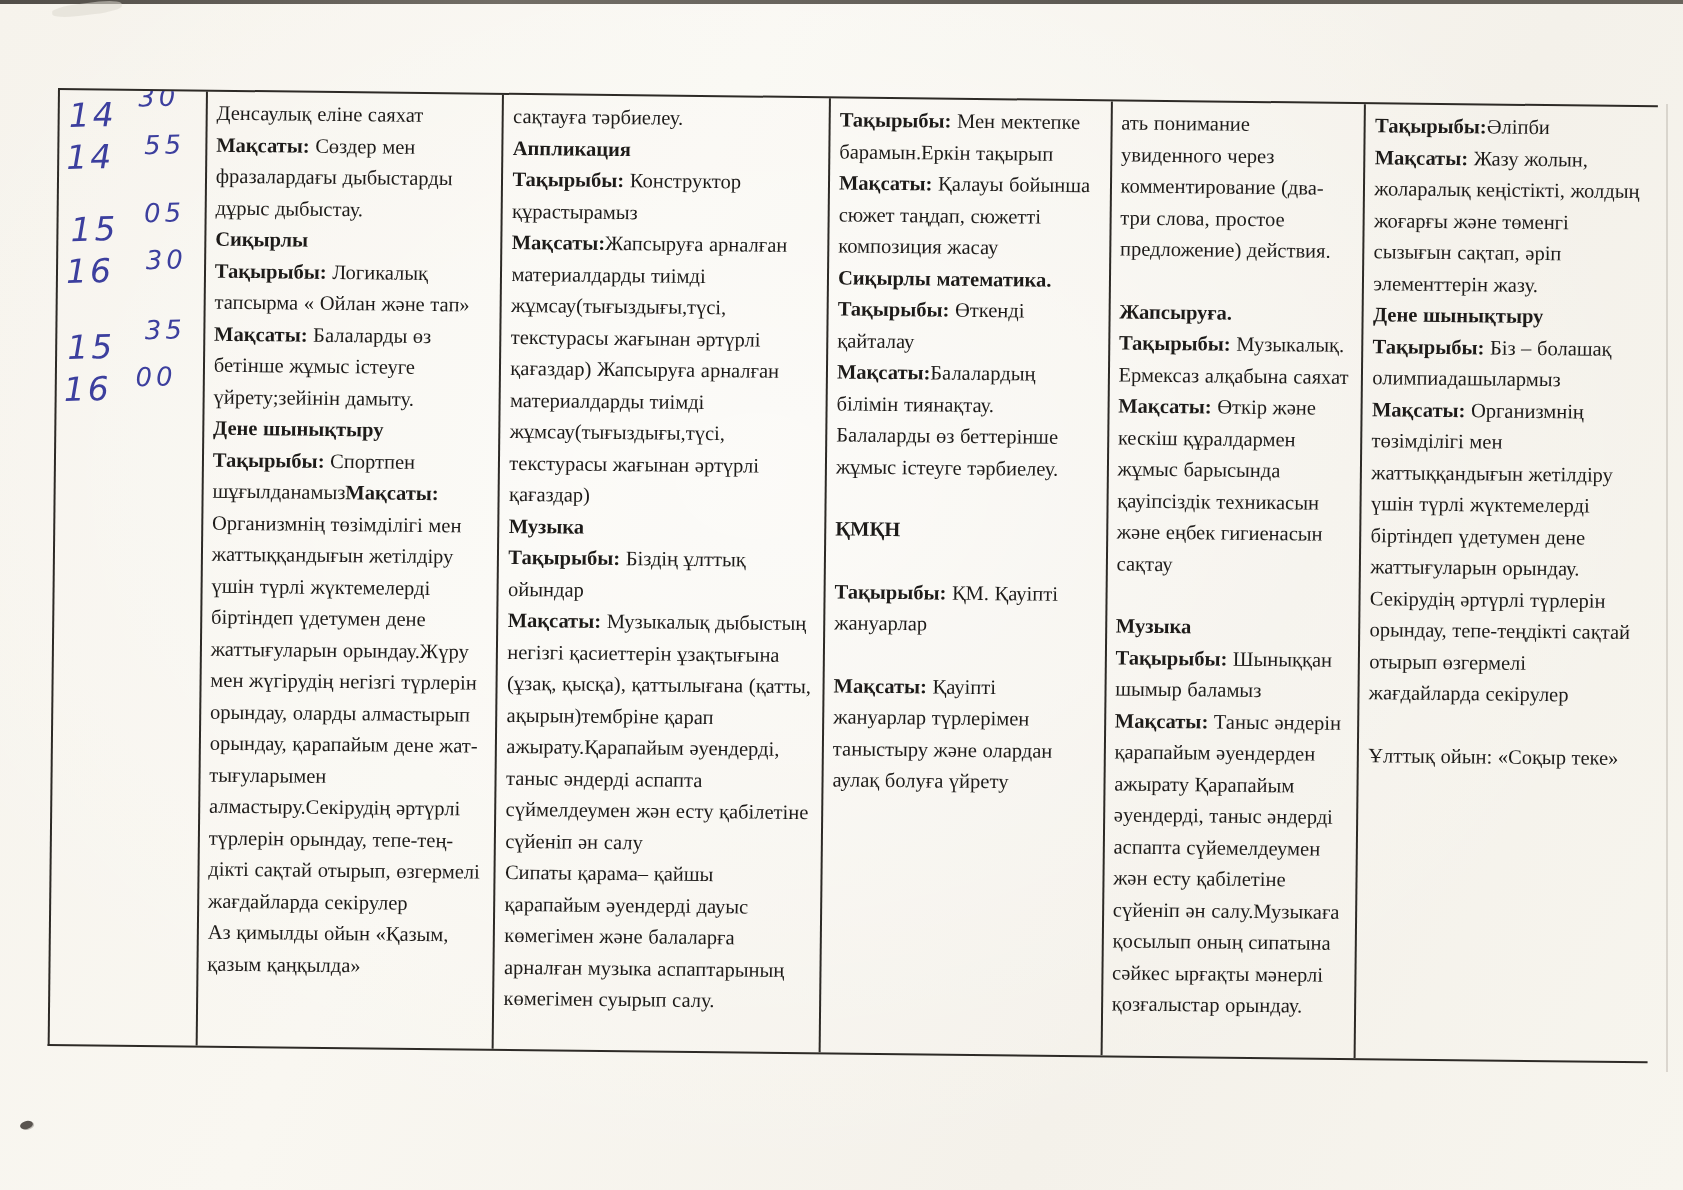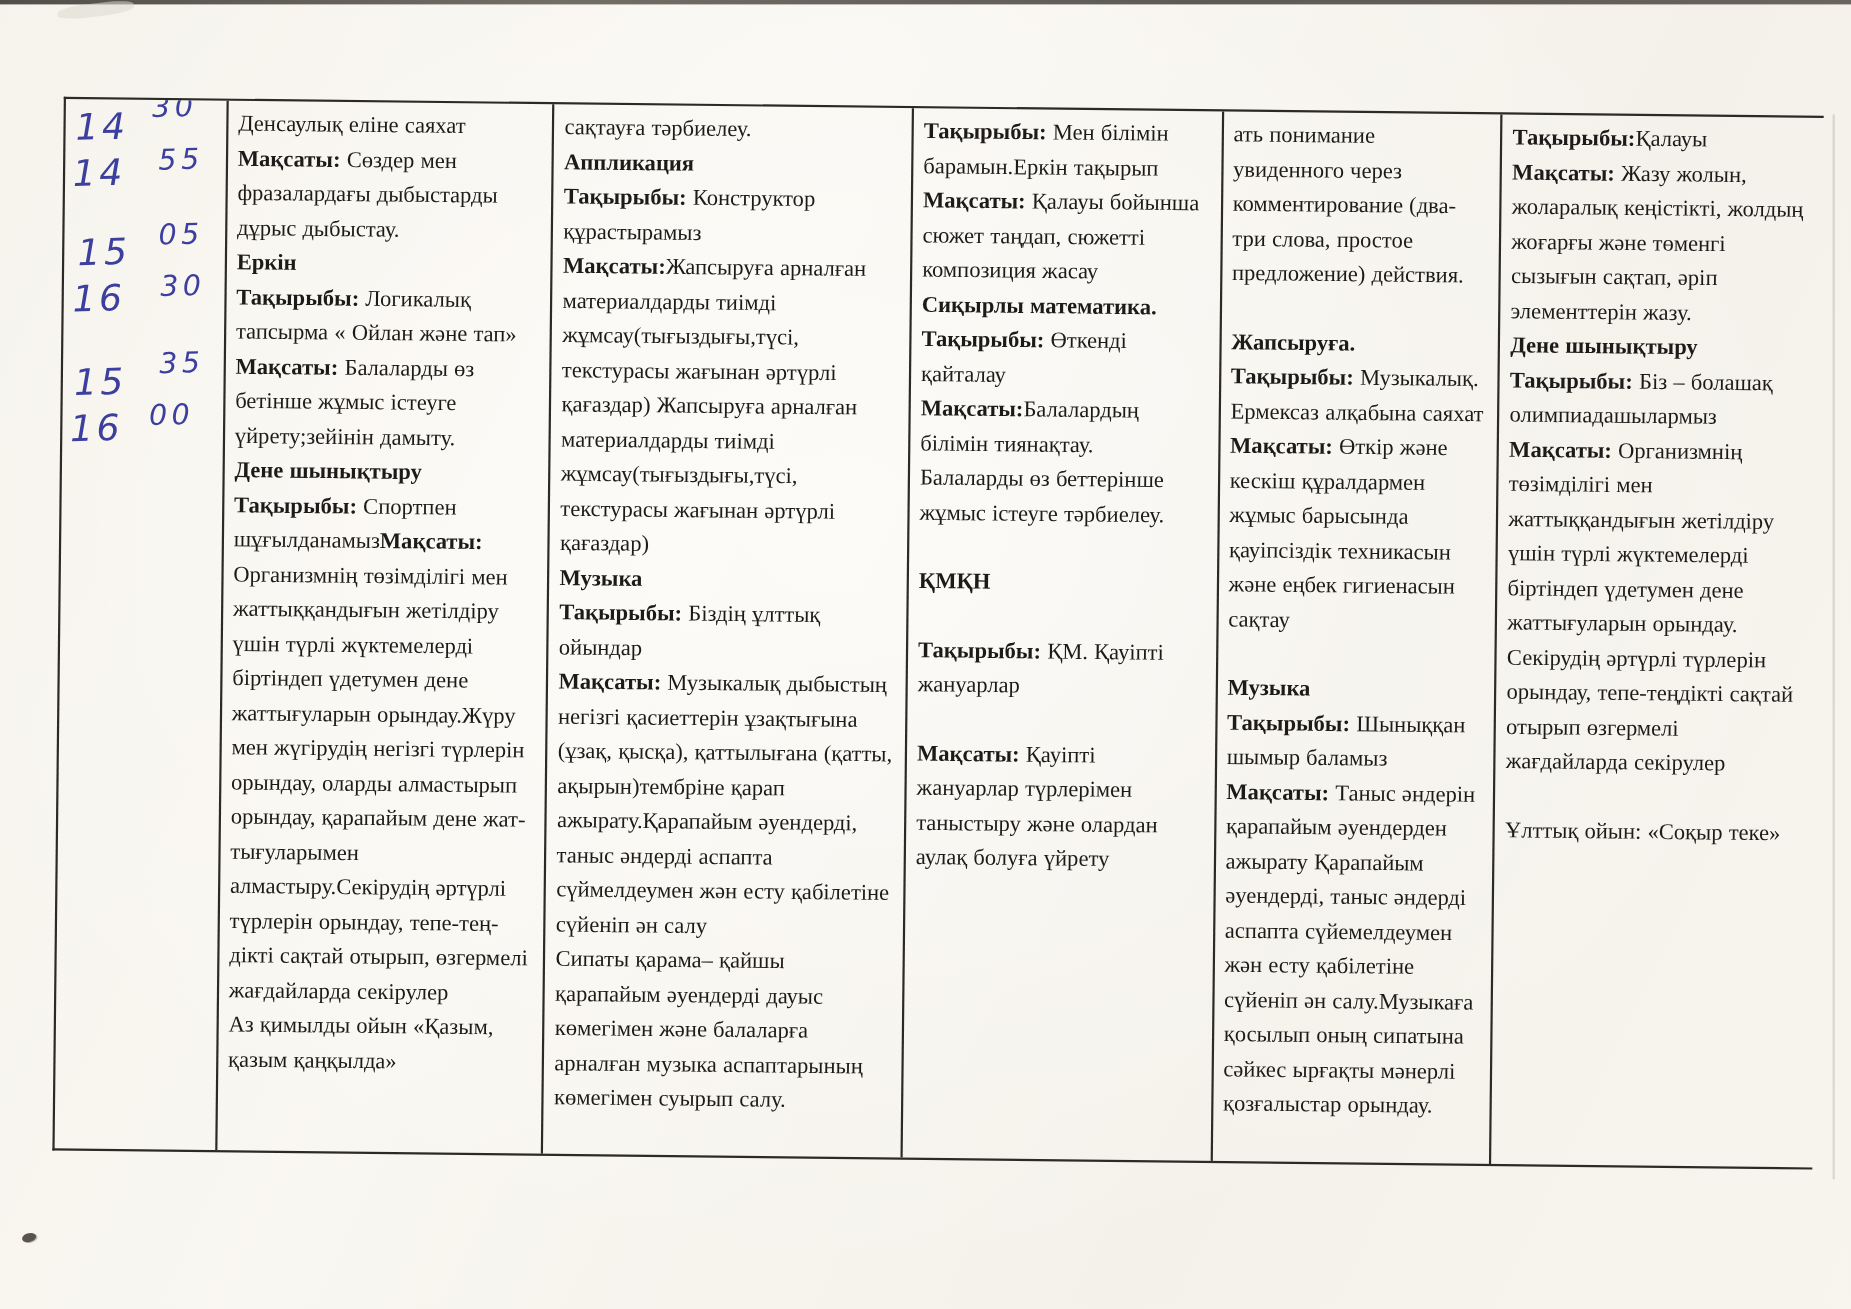--- a/index.html
+++ b/index.html
@@ -82,41 +82,41 @@
         <div class="time-entry"><span class="hh">14</span><span class="mm">30</span></div>
         <div class="time-entry"><span class="hh">14</span><span class="mm">55</span></div>
         <div class="time-entry"><span class="hh">15</span><span class="mm">05</span></div>
         <div class="time-entry"><span class="hh">16</span><span class="mm">30</span></div>
         <div class="time-entry"><span class="hh">15</span><span class="mm">35</span></div>
         <div class="time-entry"><span class="hh">16</span><span class="mm">00</span></div>
       </div>
       <div class="col">
         <p class="para"><span>Денсаулық еліне саяхат</span></p>
         <p class="para"><span class="b">Мақсаты:</span><span> Сөздер мен фразалардағы  дыбыстарды дұрыс дыбыстау.</span></p>
-        <p class="para"><span class="b">Еркін</span></p>
+        <p class="para"><span class="b">Сиқырлы</span></p>
         <p class="para"><span class="b">Тақырыбы:</span><span> Логикалық тапсырма « Ойлан және тап»</span></p>
         <p class="para"><span class="b">Мақсаты:</span><span> Балаларды өз бетінше жұмыс істеуге үйрету;зейінін дамыту.</span></p>
         <p class="para"><span class="b">Дене шынықтыру</span></p>
         <p class="para"><span class="b">Тақырыбы:</span><span> Спортпен шұғылданамыз</span><span class="b">Мақсаты:</span><span> Организмнің төзімділігі мен жаттыққандығын жетілдіру үшін түрлі жүктемелерді біртіндеп үдетумен дене жаттығуларын орындау.Жүру мен жүгірудің негізгі түрлерін орындау, оларды алмастырып орындау, қарапайым дене жат- тығуларымен алмастыру.Секірудің әртүрлі түрлерін орындау, тепе-тең- дікті сақтай отырып, өзгермелі жағдайларда секірулер</span></p>
         <p class="para"><span>Аз қимылды ойын «Қазым, қазым қаңқылда»</span></p>
       </div>
       <div class="col">
         <p class="para"><span>сақтауға тәрбиелеу.</span></p>
         <p class="para"><span class="b">Аппликация</span></p>
         <p class="para"><span class="b">Тақырыбы:</span><span> Конструктор құрастырамыз</span></p>
         <p class="para"><span class="b">Мақсаты:</span><span>Жапсыруға арналған материалдарды тиімді жұмсау(тығыздығы,түсі, текстурасы жағынан әртүрлі қағаздар) Жапсыруға арналған материалдарды тиімді жұмсау(тығыздығы,түсі, текстурасы жағынан әртүрлі қағаздар)</span></p>
         <p class="para"><span class="b">Музыка</span></p>
         <p class="para"><span class="b">Тақырыбы:</span><span> Біздің ұлттық ойындар</span></p>
         <p class="para"><span class="b">Мақсаты:</span><span> Музыкалық дыбыстың негізгі қасиеттерін ұзақтығына (ұзақ, қысқа), қаттылығана (қатты, ақырын)тембріне қарап ажырату.Қарапайым әуендерді, таныс әндерді аспапта сүймелдеумен жән есту қабілетіне сүйеніп ән салу</span></p>
         <p class="para"><span>Сипаты  қарама– қайшы қарапайым әуендерді дауыс көмегімен және балаларға арналған музыка аспаптарының көмегімен суырып салу.</span></p>
         <p class="para blank"></p>
         <p class="para"><span>Дидактикалық ойын: «Ғажайып сандық»(жұмбақ жасырып, шешу)</span></p>
       </div>
       <div class="col">
-        <p class="para"><span class="b">Тақырыбы:</span><span> Мен білімін барамын.Еркін тақырып</span></p>
+        <p class="para"><span class="b">Тақырыбы:</span><span> Мен мектепке барамын.Еркін тақырып</span></p>
         <p class="para"><span class="b">Мақсаты:</span><span> Қалауы бойынша сюжет таңдап, сюжетті композиция жасау</span></p>
         <p class="para"><span class="b">Сиқырлы математика.</span></p>
         <p class="para"><span class="b">Тақырыбы:</span><span> Өткенді қайталау</span></p>
         <p class="para"><span class="b">Мақсаты:</span><span>Балалардың білімін тиянақтау.</span></p>
         <p class="para"><span>Балаларды өз беттерінше жұмыс істеуге тәрбиелеу.</span></p>
         <p class="para blank"></p>
         <p class="para"><span class="b">ҚМҚН</span></p>
         <p class="para blank"></p>
         <p class="para"><span class="b">Тақырыбы:</span><span> ҚМ. Қауіпті жануарлар</span></p>
         <p class="para blank"></p>
@@ -127,21 +127,21 @@
         <p class="para blank"></p>
         <p class="para"><span class="b">Жапсыруға.</span></p>
         <p class="para"><span class="b">Тақырыбы:</span><span> Музыкалық. Ермексаз алқабына саяхат</span></p>
         <p class="para"><span class="b">Мақсаты:</span><span> Өткір және кескіш құралдармен жұмыс барысында қауіпсіздік техникасын және еңбек гигиенасын сақтау</span></p>
         <p class="para blank"></p>
         <p class="para"><span class="b">Музыка</span></p>
         <p class="para"><span class="b">Тақырыбы:</span><span> Шыныққан шымыр баламыз</span></p>
         <p class="para"><span class="b">Мақсаты:</span><span> Таныс әндерін қарапайым әуендерден ажырату Қарапайым әуендерді, таныс әндерді аспапта сүйемелдеумен жән есту қабілетіне сүйеніп ән салу.Музыкаға қосылып оның сипатына сәйкес ырғақты мәнерлі қозғалыстар орындау.</span></p>
       </div>
       <div class="col">
-        <p class="para"><span class="b">Тақырыбы:</span><span>Қалауы</span></p>
+        <p class="para"><span class="b">Тақырыбы:</span><span>Әліпби</span></p>
         <p class="para"><span class="b">Мақсаты:</span><span> Жазу жолын, жоларалық кеңістікті, жолдың жоғарғы және төменгі сызығын сақтап, әріп элементтерін жазу.</span></p>
         <p class="para"><span class="b">Дене шынықтыру</span></p>
         <p class="para"><span class="b">Тақырыбы:</span><span> Біз – болашақ олимпиадашылармыз</span></p>
         <p class="para"><span class="b">Мақсаты:</span><span> Организмнің төзімділігі мен жаттыққандығын жетілдіру үшін түрлі жүктемелерді біртіндеп үдетумен дене жаттығуларын орындау. Секірудің әртүрлі түрлерін орындау, тепе-теңдікті сақтай отырып өзгермелі жағдайларда секірулер</span></p>
         <p class="para blank"></p>
         <p class="para"><span>Ұлттық ойын: «Соқыр теке»</span></p>
       </div>
     </div>
   <div class="ink-dot"></div>
   <div class="right-shadow"></div>

